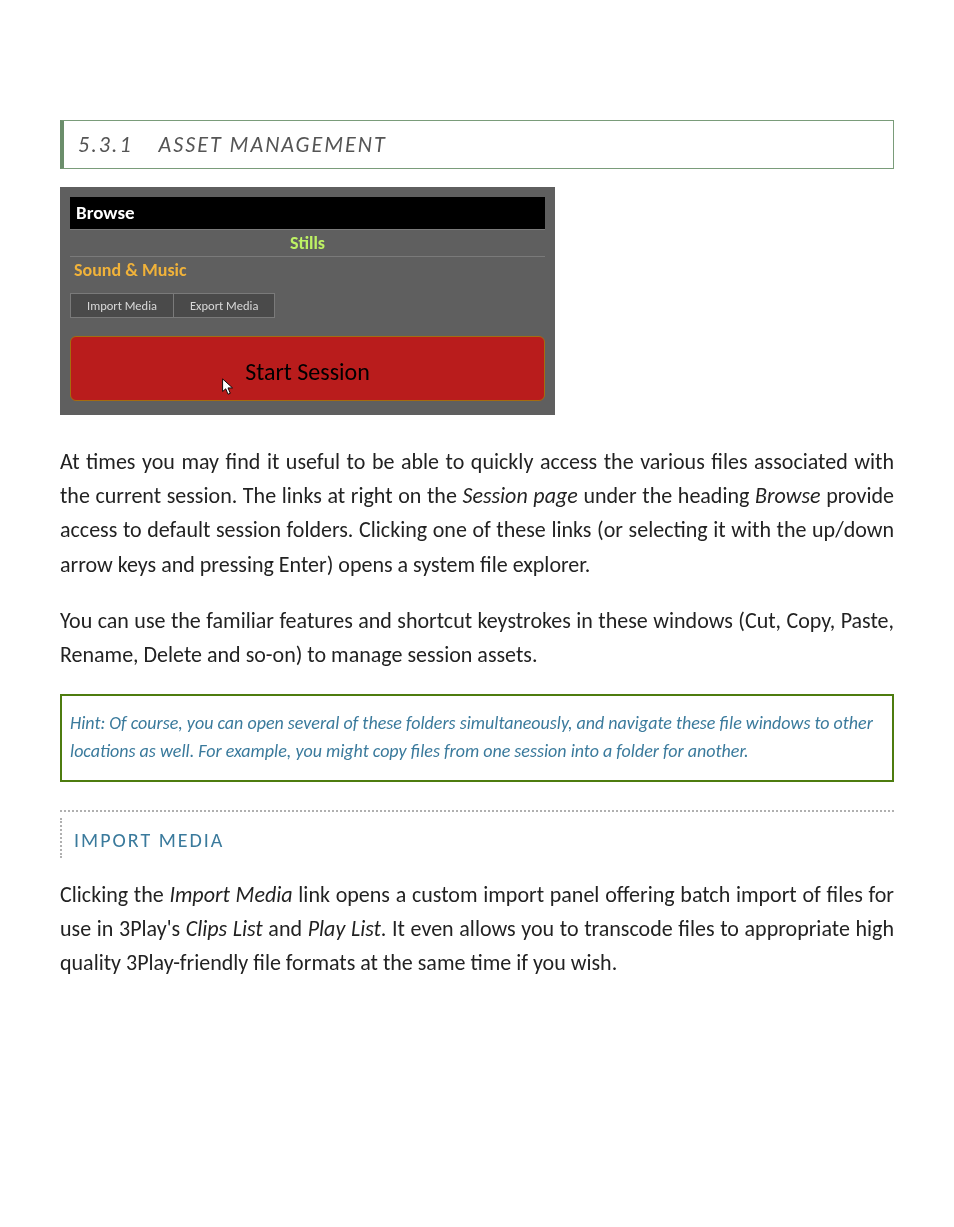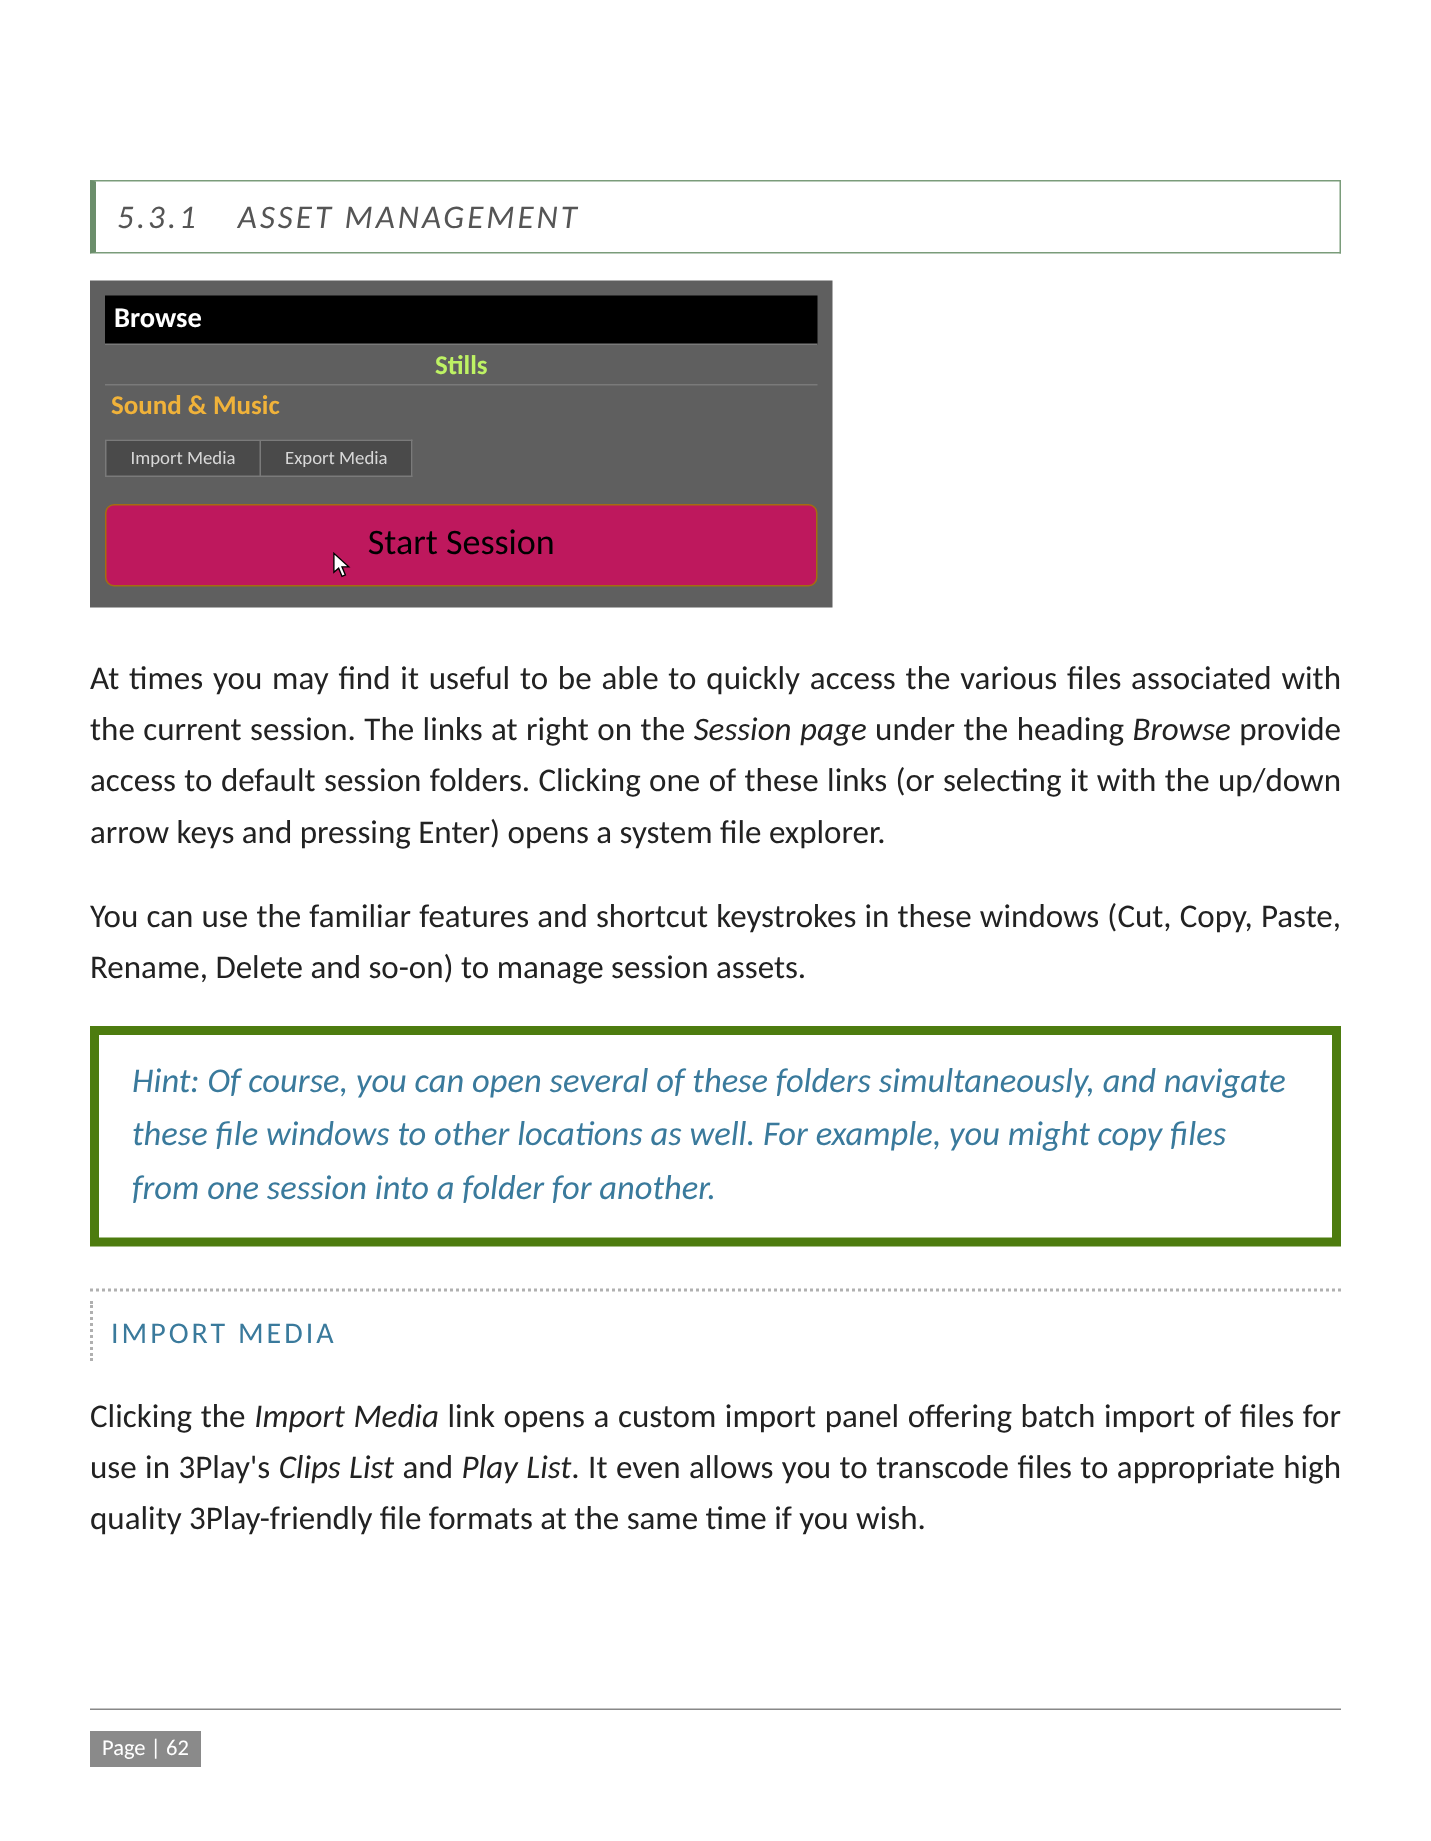--- a/index.html
+++ b/index.html
@@ -57,25 +57,25 @@
     border: 1px solid #7a7a7a;
     padding: 4px 16px;
     display: inline-block;
     cursor: pointer;
   }
   .ap-btn + .ap-btn { border-left: none; }
 
   .ap-start-wrap { margin-top: 18px; }
   .ap-start {
     position: relative;
-    background: #be185d;
+    background: #b91c1c;
     color: #000;
     font-size: 24px;
     text-align: center;
-    padding: 10px 0 14px 0;
+    padding: 20px 0 14px 0;
     border-radius: 6px;
     border: 1px solid #a56c10;
     cursor: pointer;
   }
   .ap-cursor {
     position: absolute;
     left: 150px;
     bottom: 4px;
     width: 14px;
     height: 18px;
@@ -89,25 +89,25 @@
     font-size: 22px;
     line-height: 1.55;
     text-align: justify;
     margin-bottom: 22px;
     color: #222;
   }
   .italic { font-style: italic; }
 
   
   .hint-box {
-    border: 6px solid #4d7c0f;
-    padding: 14px 22px;
+    border: 2px solid #4d7c0f;
+    padding: 14px 8px;
     color: #3a7a9c;
     font-style: italic;
-    font-size: 23px;
+    font-size: 18px;
     line-height: 1.55;
     margin-bottom: 22px;
     text-align: left;
   }
 
   
   .sub-heading-wrap { margin: 28px 0 20px 0; }
   .dotted-rule { border-top: 2px dotted #b0b0b0; margin-bottom: 6px; }
   .sub-heading {
     border-left: 2px dotted #b0b0b0;
@@ -171,18 +171,14 @@
 
   <div class="sub-heading-wrap">
     <div class="dotted-rule"></div>
     <div class="sub-heading">IMPORT MEDIA</div>
   </div>
 
   <p class="body">
     <span>Clicking the </span><span class="italic">Import Media</span><span> link opens a custom import panel offering batch import of files for use in 3Play's </span><span class="italic">Clips List</span><span> and </span><span class="italic">Play List</span><span>. It even allows you to transcode files to appropriate high quality 3Play-friendly file formats at the same time if you wish.</span>
   </p>
 
-  <div class="footer">
-    <div class="footer-rule"></div>
-    <span class="page-badge">Page | 62</span>
-  </div>
 
 </div>
 
 </body></html>

